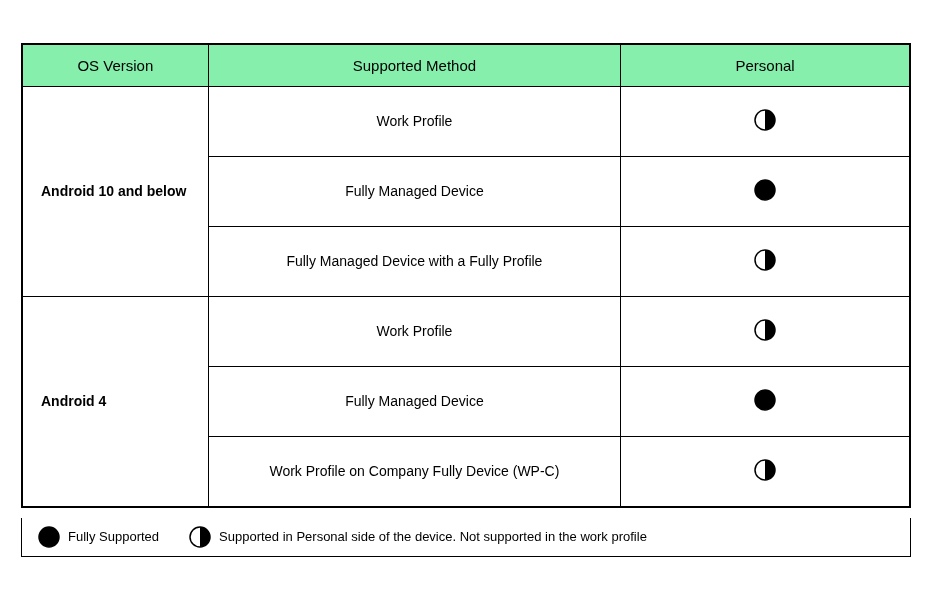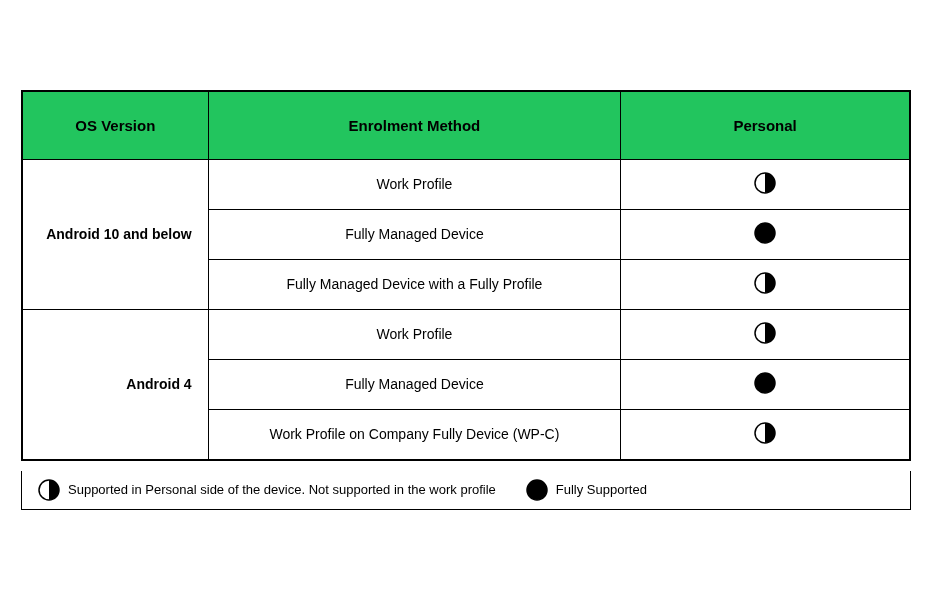--- a/index.html
+++ b/index.html
@@ -22,36 +22,36 @@
       border: 1.5px solid #000;
     }
 
     table {
       width: 100%;
       border-collapse: collapse;
     }
 
     th {
       border: 1.5px solid #000;
-      padding: 25px 16px;
+      padding: 12px 16px;
       text-align: center;
-      font-weight: bold;
+      font-weight: normal;
       font-size: 15px;
-      background: #22c55e;
+      background: #86efac;
     }
 
     td {
       border: 1px solid #000;
-      padding: 12px 16px;
+      padding: 22px 16px;
       text-align: center;
       vertical-align: middle;
     }
 
     td.os-version {
-      text-align: right;
+      text-align: left;
       font-weight: bold;
       font-size: 14px;
       vertical-align: middle;
       padding-left: 18px;
       width: 180px;
     }
 
     td.enrolment-method {
       width: 400px;
       font-weight: normal;
@@ -100,21 +100,21 @@
     }
   </style>
 </head>
 <body>
 
 <div class="table-wrapper">
   <table>
     <thead>
       <tr>
         <th>OS Version</th>
-        <th>Enrolment Method</th>
+        <th>Supported Method</th>
         <th>Personal</th>
       </tr>
     </thead>
     <tbody>
 
       <tr>
         <td class="os-version" rowspan="3">Android 10 and below</td>
         <td class="enrolment-method">Work Profile</td>
         <td class="supported-col">
           <span class="icon-half">
@@ -178,30 +178,30 @@
               <path d="M11 1 A10 10 0 0 1 11 21 Z" fill="#000"></path>
             </svg>
           </span>
         </td>
       </tr>
     </tbody>
   </table>
 </div>
 
 <div class="legend">
+  <div class="legend-item">
+    <span class="icon-full">
+      <svg viewBox="0 0 22 22" xmlns="http://www.w3.org/2000/svg">
+        <circle cx="11" cy="11" r="10" fill="#000" stroke="#000" stroke-width="1.5"></circle>
+      </svg>
+    </span>
+    <span class="legend-text">Fully Supported</span>
+  </div>
   <div class="legend-item">
     <span class="icon-half">
       <svg viewBox="0 0 22 22" xmlns="http://www.w3.org/2000/svg">
         <circle cx="11" cy="11" r="10" fill="#fff" stroke="#000" stroke-width="1.5"></circle>
         <path d="M11 1 A10 10 0 0 1 11 21 Z" fill="#000"></path>
       </svg>
     </span>
     <span class="legend-text">Supported in Personal side of the device. Not supported in the work profile</span>
   </div>
-  <div class="legend-item">
-    <span class="icon-full">
-      <svg viewBox="0 0 22 22" xmlns="http://www.w3.org/2000/svg">
-        <circle cx="11" cy="11" r="10" fill="#000" stroke="#000" stroke-width="1.5"></circle>
-      </svg>
-    </span>
-    <span class="legend-text">Fully Supported</span>
-  </div>
 </div>
 
 </body></html>

